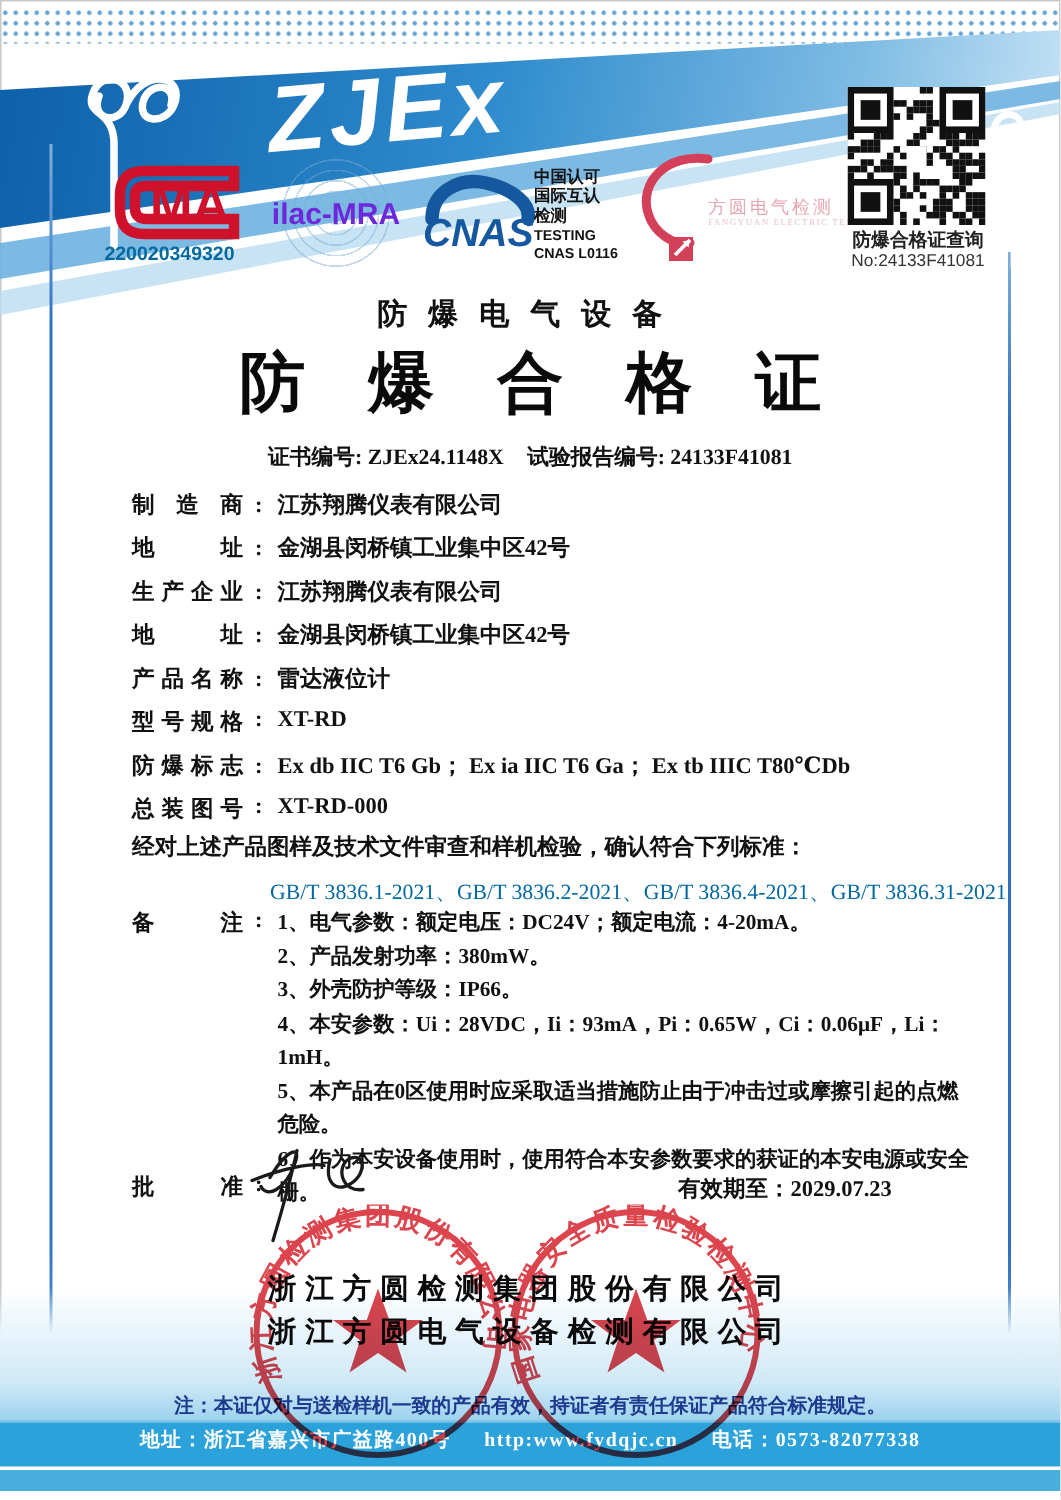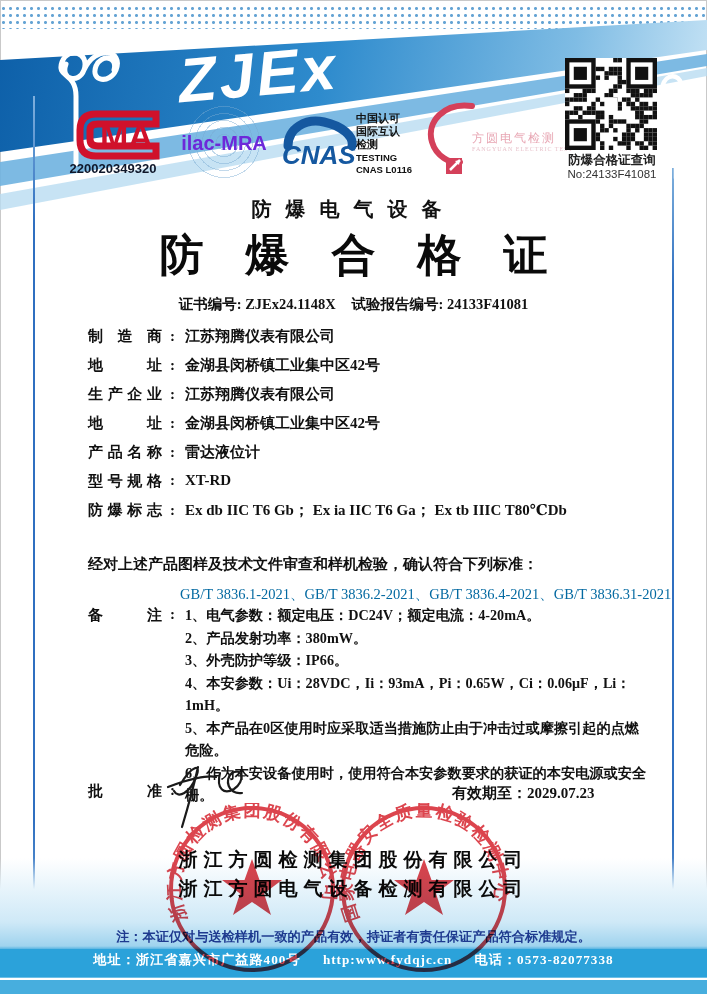--- a/index.html
+++ b/index.html
@@ -25,21 +25,21 @@
     transform:rotate(-5deg);
   }
   
   .vline{position:absolute;width:2px;background:linear-gradient(180deg,#7fb0dd,#2f6fc0 15%,#2f6fc0 85%,#7fb0dd);}
   .vline-left{left:33px;top:96px;height:852px;}
   .vline-right{left:672px;top:168px;height:780px;}
   .flourish{position:absolute;}
   
   .cma{position:absolute;left:70px;top:106px;}
   .cma-num{position:absolute;left:58px;top:161px;width:110px;text-align:center;
-    color:#0f172a;font-family:"Liberation Sans",sans-serif;font-weight:bold;font-size:13px;}
+    color:#0369a1;font-family:"Liberation Sans",sans-serif;font-weight:bold;font-size:13px;}
   .ilac{position:absolute;left:186px;top:104px;width:76px;height:76px;}
   .ilac-rings{position:absolute;inset:0;border-radius:50%;
     background:repeating-radial-gradient(circle at 50% 50%,rgba(120,170,210,.45) 0 1px,rgba(255,255,255,0) 1px 7px);}
   .ilac-text{position:absolute;left:-6px;top:28px;width:88px;text-align:center;
     color:#6d28d9;font-family:"Liberation Sans",sans-serif;font-weight:bold;font-size:20px;}
   .cnas{position:absolute;left:280px;top:116px;}
   .cnas-cn{position:absolute;left:356px;top:112px;color:#111;
     font-size:11px;line-height:13px;font-weight:bold;}
   .cnas-en{position:absolute;left:356px;top:152px;color:#111;
     font-family:"Liberation Sans",sans-serif;font-size:9.5px;line-height:12px;font-weight:bold;}
@@ -331,20 +331,23 @@
   </div>
   <div class="frow" style="top:443px;">
     <span class="flabel">产品名称</span><span class="fcolon">:</span><span class="fvalue">雷达液位计</span>
   </div>
   <div class="frow" style="top:472px;">
     <span class="flabel">型号规格</span><span class="fcolon">:</span><span class="fvalue">XT-RD</span>
   </div>
   <div class="frow" style="top:501px;">
     <span class="flabel">防爆标志</span><span class="fcolon">:</span><span class="fvalue">Ex db IIC T6 Gb； Ex ia IIC T6 Ga； Ex tb IIIC T80℃Db</span>
   </div>
+  <div class="frow" style="top:530px;">
+    <span class="flabel">总装图号</span><span class="fcolon">:</span><span class="fvalue">XT-RD-000</span>
+  </div>
 
   <div class="statement">经对上述产品图样及技术文件审查和样机检验，确认符合下列标准：</div>
   <div class="standards">GB/T 3836.1-2021、GB/T 3836.2-2021、GB/T 3836.4-2021、GB/T 3836.31-2021</div>
 
   <div class="remark-label">
     <span class="flabel">备注</span><span class="fcolon">:</span>
   </div>
   <div class="remark-items">
     <div>1、电气参数：额定电压：DC24V；额定电流：4-20mA。</div>
     <div>2、产品发射功率：380mW。</div>

